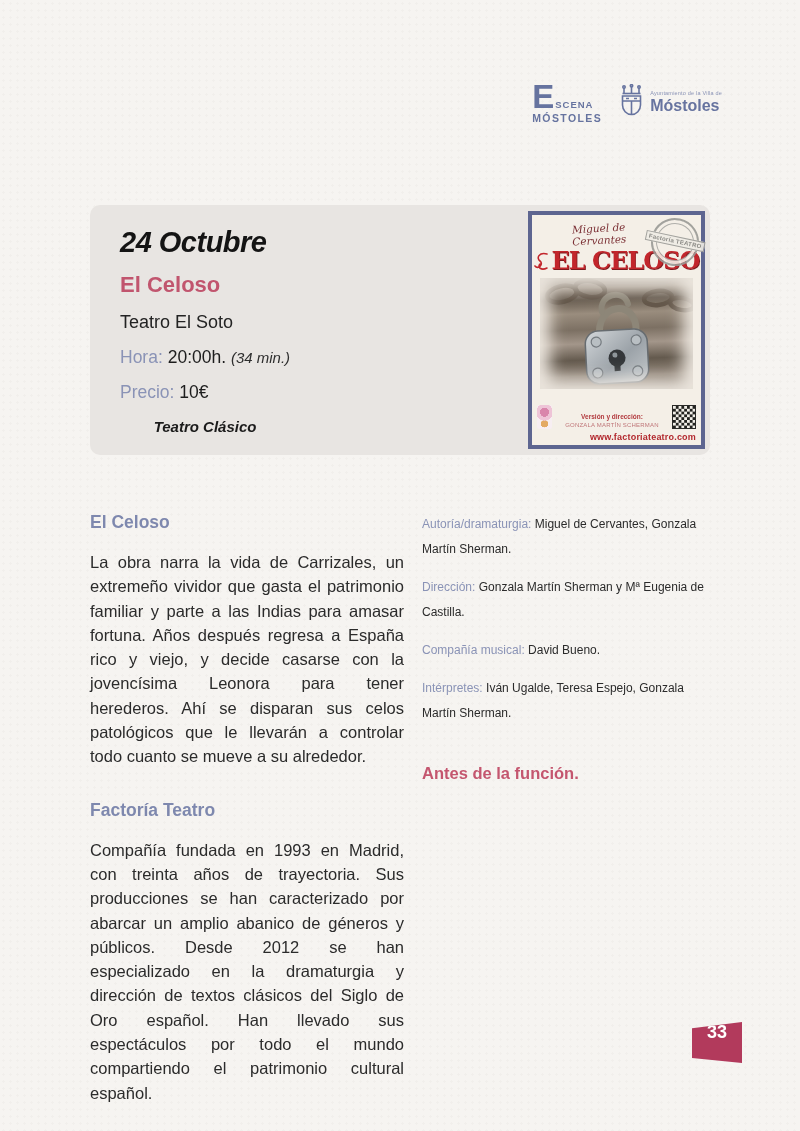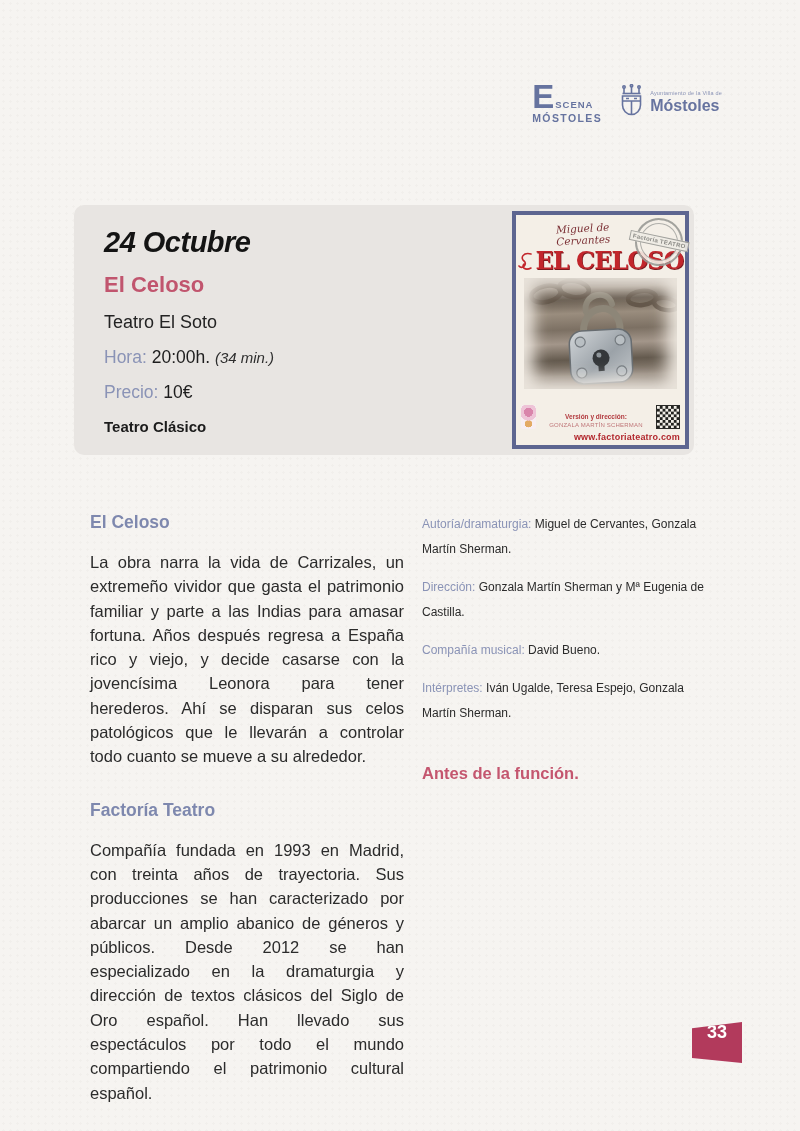--- a/index.html
+++ b/index.html
@@ -17,29 +17,29 @@
   .escena-top{display:flex;align-items:flex-end;}
   .escena-e{font-size:33px;font-weight:bold;line-height:0.78;}
   .escena-scena{font-size:9.5px;font-weight:bold;letter-spacing:1px;margin-left:1px;}
   .escena-m{font-size:10.5px;font-weight:bold;letter-spacing:1.4px;margin-top:3px;}
   .city{display:flex;align-items:flex-start;gap:5px;color:#66739f;}
   .city svg{display:block;}
   .city-text{padding-top:6px;}
   .city-small{font-size:5.5px;letter-spacing:0.2px;color:#8a93b6;white-space:nowrap;}
   .city-name{font-size:16px;font-weight:bold;margin-top:1px;}
   
-  .card{position:absolute;left:74px;top:205px;width:620px;height:250px;background:#e8e5e2;border-radius:10px;}
+  .card{position:absolute;left:90px;top:205px;width:620px;height:250px;background:#e8e5e2;border-radius:10px;}
   .card-info{position:absolute;left:30px;top:21px;}
   .ev-date{font-size:29px;font-weight:bold;font-style:italic;color:#141414;letter-spacing:-0.5px;}
   .ev-title{font-size:22px;font-weight:bold;color:#c1556e;margin-top:13px;}
   .ev-venue{font-size:18px;color:#232323;margin-top:14px;}
   .meta{margin-top:14px;font-size:17.5px;color:#1d1d1d;}
   .meta .lbl{color:#8a93b6;}
   .meta .dur{font-style:italic;font-size:15px;color:#2e2e2e;}
-  .ev-genre{margin-top:15px;font-size:15px;font-weight:bold;color:#1b1b1b;}
+  .ev-genre{margin-top:15px;font-size:15px;font-weight:bold;font-style:italic;color:#1b1b1b;text-align:center;}
   
   .poster{position:absolute;top:6px;right:5px;width:177px;height:238px;background:#f4efe7;
           border:4px solid #5d6590;box-sizing:border-box;}
   .poster-author{font-family:"DejaVu Serif",serif;font-style:italic;color:#7c3136;
                  font-size:10.5px;margin:7px 0 0 12px;transform:rotate(-3deg);width:110px;text-align:center;}
   .stamp{position:absolute;top:3px;right:2px;width:44px;height:44px;border-radius:50%;
          border:2px solid #9a9a96;box-shadow:inset 0 0 0 3px #f4efe7, inset 0 0 0 4px #a8a8a4;
          transform:rotate(12deg);opacity:0.9;}
   .stamp-band{position:absolute;top:16px;left:-8px;right:-8px;background:#efece5;border:1px solid #9a9a96;
               font-size:6px;font-weight:bold;color:#7e7e7a;text-align:center;padding:1px 0;white-space:nowrap;letter-spacing:0.3px;}

